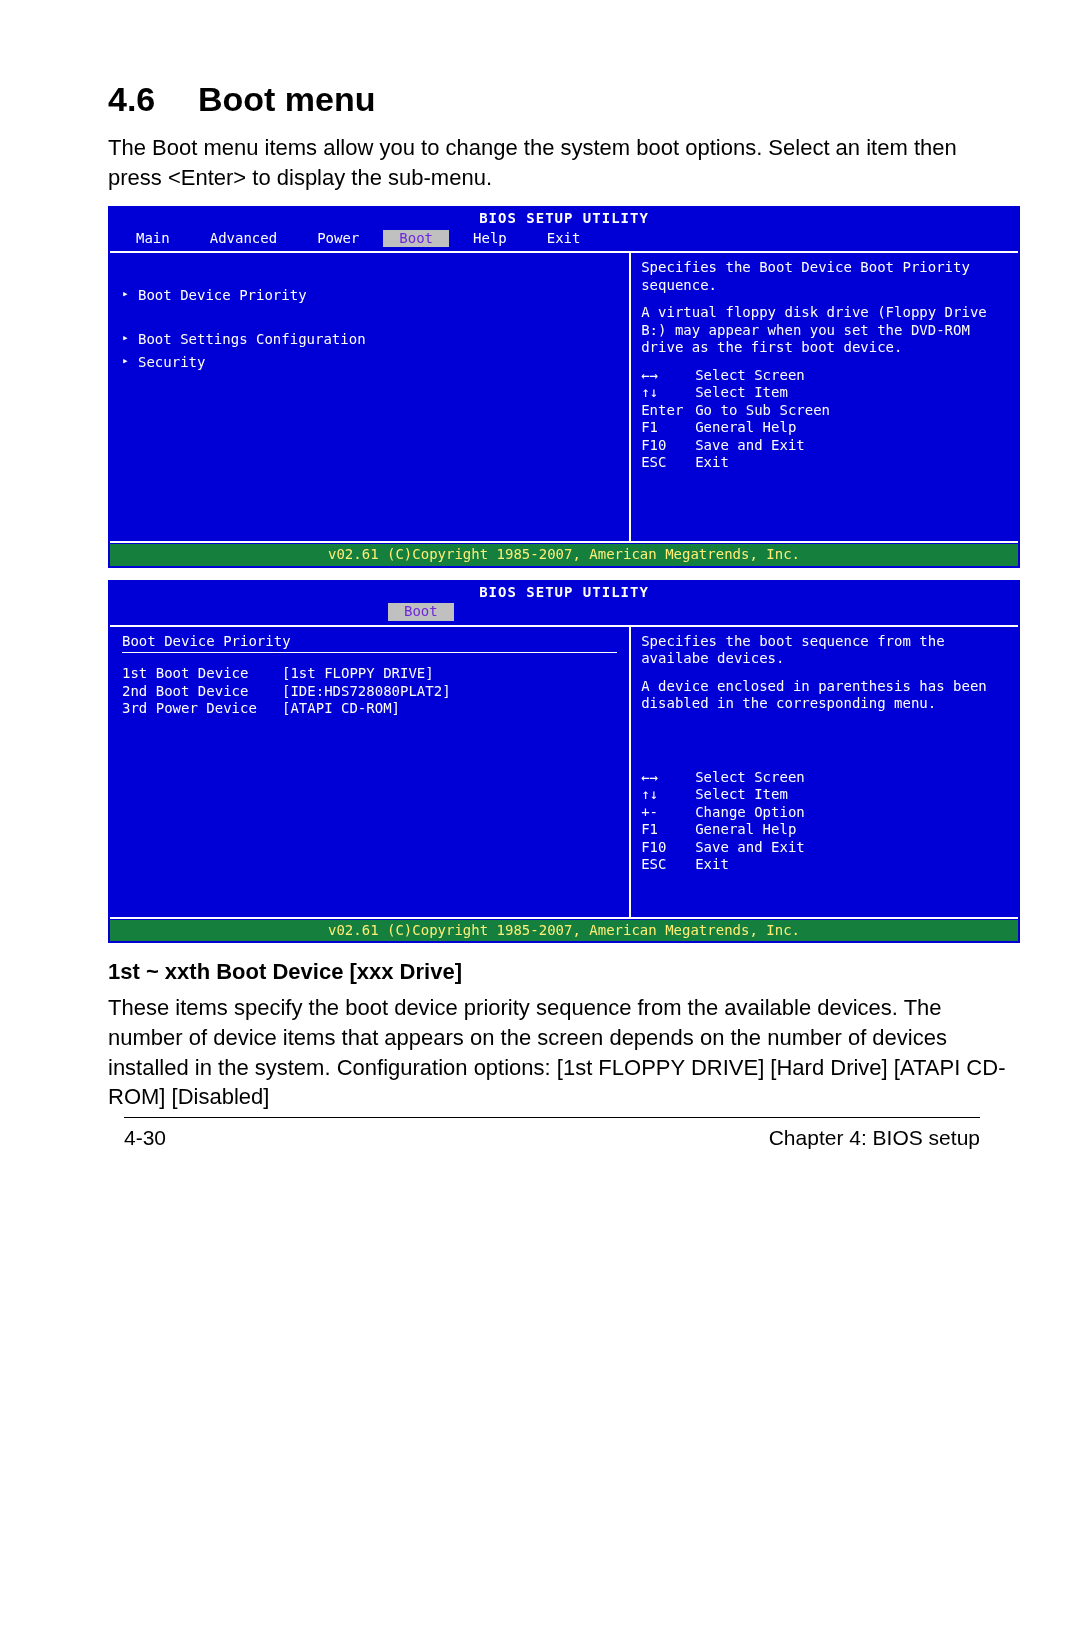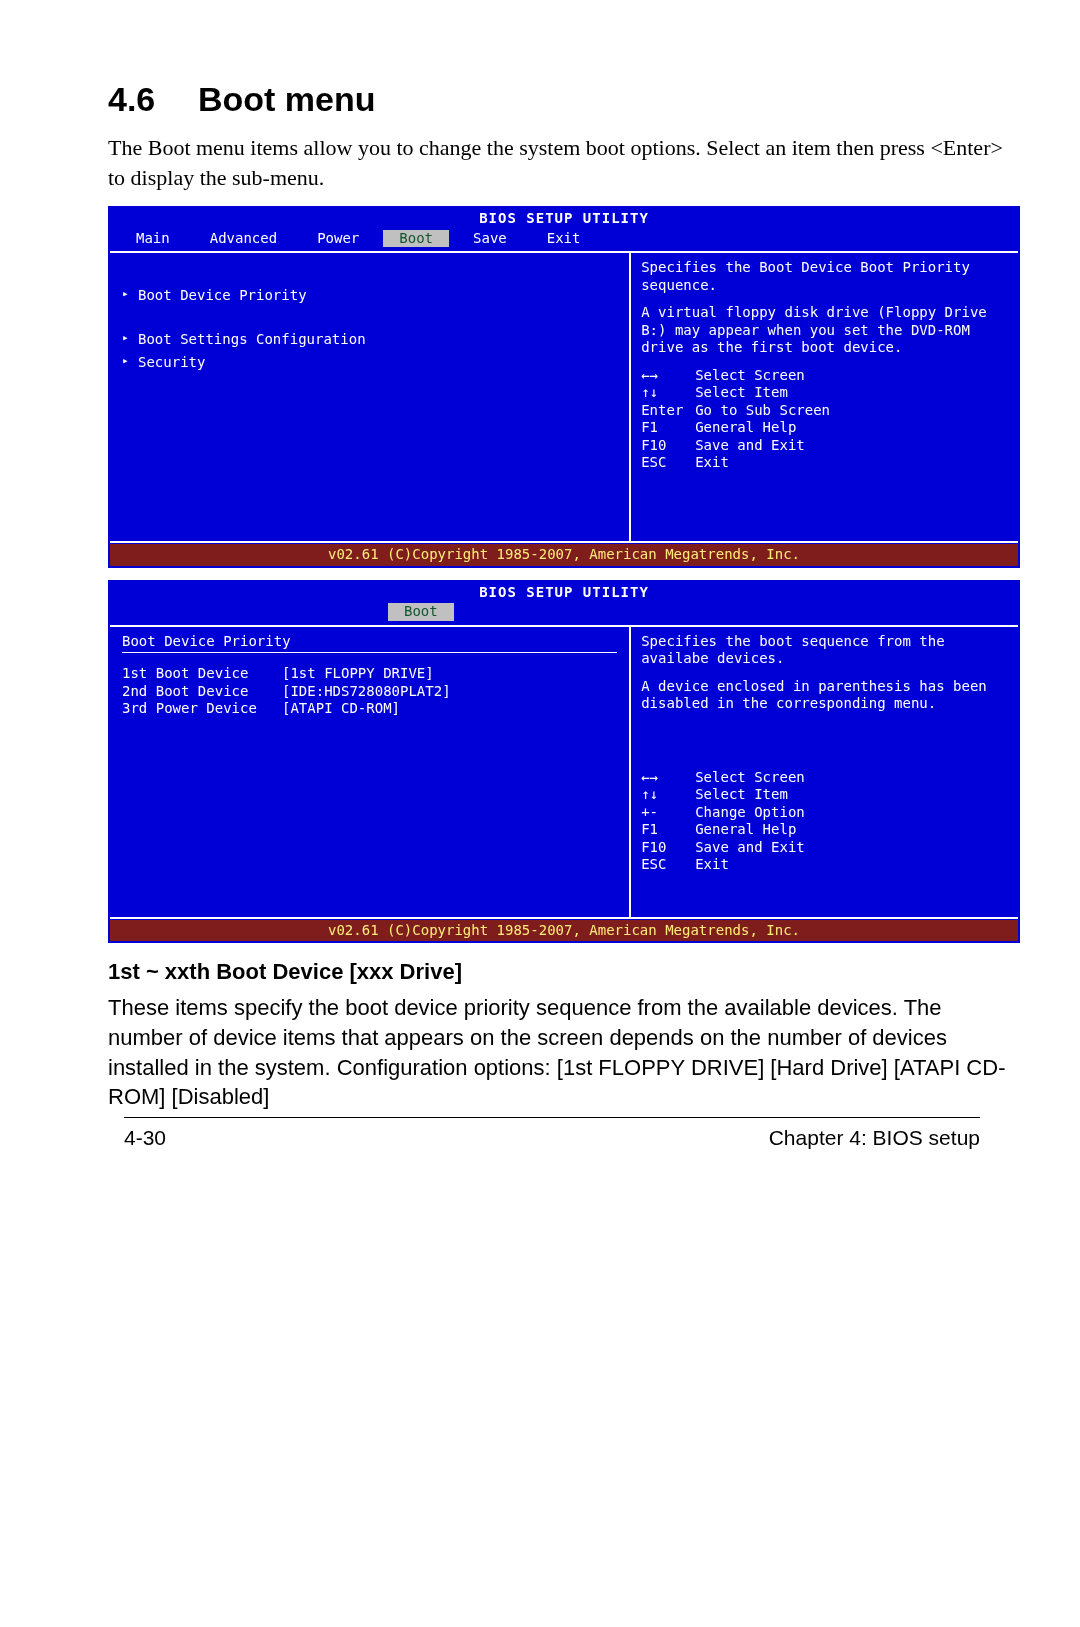--- a/index.html
+++ b/index.html
@@ -11,51 +11,51 @@
   }
   .page {
     width: 1080px;
     height: 1206px;
     box-sizing: border-box;
     padding: 80px 64px 60px 108px;
     position: relative;
   }
   h1.section-title { font-size: 34px; margin: 0 0 14px 0; font-weight: bold; }
   h1.section-title .num { display:inline-block; width:90px; }
-  .intro { font-size: 22px; line-height: 1.35; margin: 0 0 14px 0; font-family: Liberation Serif, serif; }
+  .intro { font-size: 22px; line-height: 1.35; margin: 0 0 14px 0; }
   h2.subsection-title { font-size: 27px; margin: 18px 0 12px 0; font-weight: bold; }
   h2.subsection-title .num { display:inline-block; width:90px; }
   h3.item-title { font-size: 22px; margin: 16px 0 8px 0; font-weight: bold; }
   .body-text { font-size: 22px; line-height: 1.35; margin: 0 0 10px 0; }
 
   .bios {
     width: 100%;
     border: 2px solid #0000d6;
     background: #0000d6;
     color: #fff;
     font-family: "DejaVu Sans Mono","Courier New",monospace;
     font-size: 14px;
     line-height: 1.25;
     margin-bottom: 12px;
   }
   .bios-title { background:#0000d6; color:#fff; text-align:center; padding:2px 0; font-weight:bold; letter-spacing:1px; }
   .bios-tabs { background:#0000d6; color:#fff; display:flex; gap:8px; padding:0 10px 4px 10px; }
   .bios-tab { padding:0 16px; }
-  .bios-tab.active { background:#c0c0c0; color:#14532d; }
+  .bios-tab.active { background:#c0c0c0; color:#6d28d9; }
   .bios-body { display:flex; background:#0000d6; border-top:2px solid #fff; }
   .bios-main { flex:1.35; border:2px solid #fff; border-top:none; border-left:none; padding:14px 12px 14px 12px; min-height:0; background:#0000d6; }
   .bios-side { flex:1; border:2px solid #fff; border-top:none; border-left:none; border-right:none; padding:6px 10px 6px 10px; background:#0000d6; }
   .bios-row { display:flex; align-items:flex-start; margin-bottom:6px; }
   .bios-arrow { width:16px; color:#fff; font-size:11px; }
   .bios-item { color:#fff; }
   .bios-side-text { margin-bottom:10px; }
   .bios-keys { margin-top:6px; }
   .bios-keyrow { display:flex; }
   .bios-keyrow .k { width:54px; }
-  .bios-footer { background:#7f1d1d; color:#fe7; text-align:center; padding:2px 0; border-top:1px solid #0000d6; font-size:14px; }
+  .bios-footer { background:#15803d; color:#fe7; text-align:center; padding:2px 0; border-top:1px solid #0000d6; font-size:14px; }
   .bios-sec-title { border-bottom:1px solid #fff; padding-bottom:2px; margin-bottom:6px; }
   .bios-option-row { display:flex; }
   .bios-option-row .lbl { width:160px; }
   .bios-option-row .val { }
   .bios-option-row.sel .lbl, .bios-option-row.sel .val { color:#fff; }
   .footer-row {
     position:absolute; bottom:56px; left:124px; right:100px;
     border-top:1px solid #000; padding-top:8px;
     display:flex; justify-content:space-between;
     font-size:21px;
@@ -72,21 +72,21 @@
 
   <p class="intro">The Boot menu items allow you to change the system boot options. Select an item then press &lt;Enter&gt; to display the sub-menu.</p>
 
   <div class="bios">
     <div class="bios-title">BIOS SETUP UTILITY</div>
     <div class="bios-tabs">
       <span class="bios-tab">Main</span>
       <span class="bios-tab">Advanced</span>
       <span class="bios-tab">Power</span>
       <span class="bios-tab active">Boot</span>
-      <span class="bios-tab">Save</span>
+      <span class="bios-tab">Help</span>
       <span class="bios-tab">Exit</span>
     </div>
     <div class="bios-body">
       <div class="bios-main" style="min-height:260px;">
         <div style="height:20px"></div>
         <div class="bios-row">
           <span class="bios-arrow">▸</span>
           <span class="bios-item">Boot Device Priority</span>
         </div>
         <div style="height:20px"></div>

